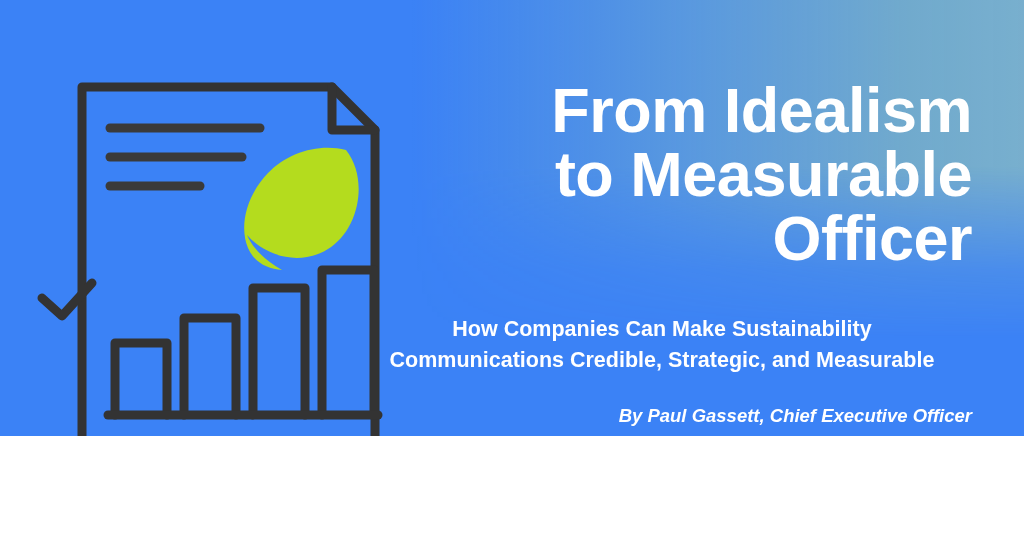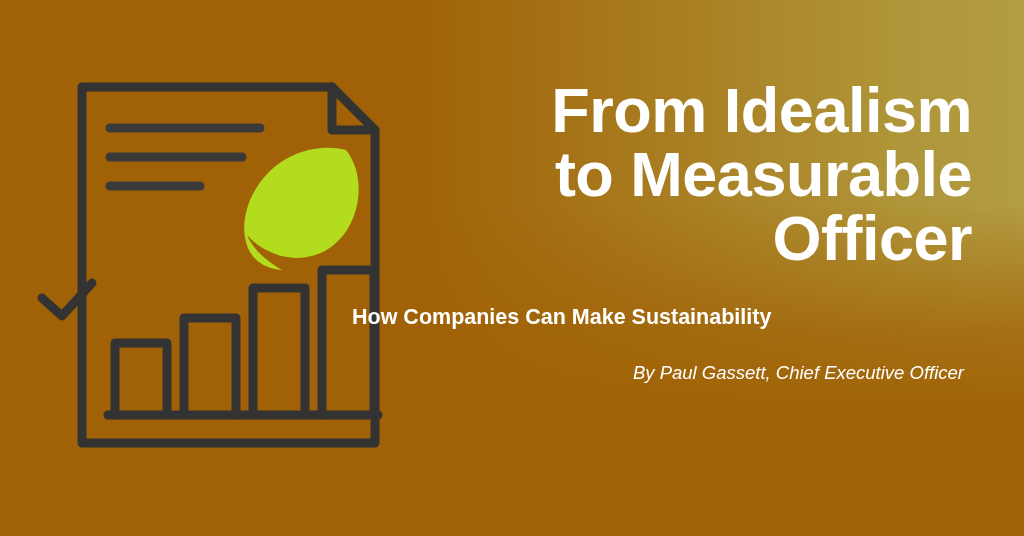--- a/index.html
+++ b/index.html
@@ -3,24 +3,24 @@
 <meta charset="utf-8">
 <style>
   html, body {
     margin: 0;
     padding: 0;
     background: #ffffff;
   }
   #banner {
     position: relative;
     width: 1024px;
-    height: 536px;
+    height: 436px;
     overflow: hidden;
     font-family: "Liberation Sans", sans-serif;
-    background: #a16207;
+    background: #3b82f6;
   }
   #gradient-layer {
     position: absolute;
     inset: 0;
     background:
       linear-gradient(118deg, rgba(106,166,60,1) 0%, rgba(128,190,74,0.55) 32%, rgba(181,224,119,0.0) 62%),
       linear-gradient(176deg,
         #77b03f 0%,
         #6faa46 14%,
         #5f9f52 30%,
@@ -62,35 +62,35 @@
     font-size: 63px;
     line-height: 64px;
     font-weight: bold;
     letter-spacing: -0.5px;
     margin: 0;
     text-align: right;
   }
   #headline .hl-line { display: block; white-space: nowrap; }
 
   #subhead {
-    margin: 32px 0 0 0;
+    margin: 44px 0 0 0;
     color: #ffffff;
     font-size: 21.5px;
     line-height: 31px;
     font-weight: bold;
-    text-align: left;
+    text-align: center;
   }
   #subhead .sub-line { display: block; white-space: nowrap; }
 
   #byline {
-    margin: 29px 8px 0 0;
+    margin: 29px 0 0 0;
     color: #ffffff;
     font-size: 18.5px;
     line-height: 22px;
-    font-weight: normal;
+    font-weight: bold;
     font-style: italic;
     text-align: right;
     white-space: nowrap;
   }
 </style>
 </head>
 <body>
 
 <div id="banner">
 
@@ -137,18 +137,19 @@
 
   <div id="text-block">
     <h1 id="headline">
       <span class="hl-line">From Idealism</span>
       <span class="hl-line">to Measurable</span>
       <span class="hl-line">Officer</span>
     </h1>
 
     <p id="subhead">
       <span class="sub-line">How Companies Can Make Sustainability</span>
+      <span class="sub-line">Communications Credible, Strategic, and Measurable</span>
     </p>
 
     <p id="byline">By Paul Gassett, Chief Executive Officer</p>
   </div>
 
 </div>
 
 </body></html>

